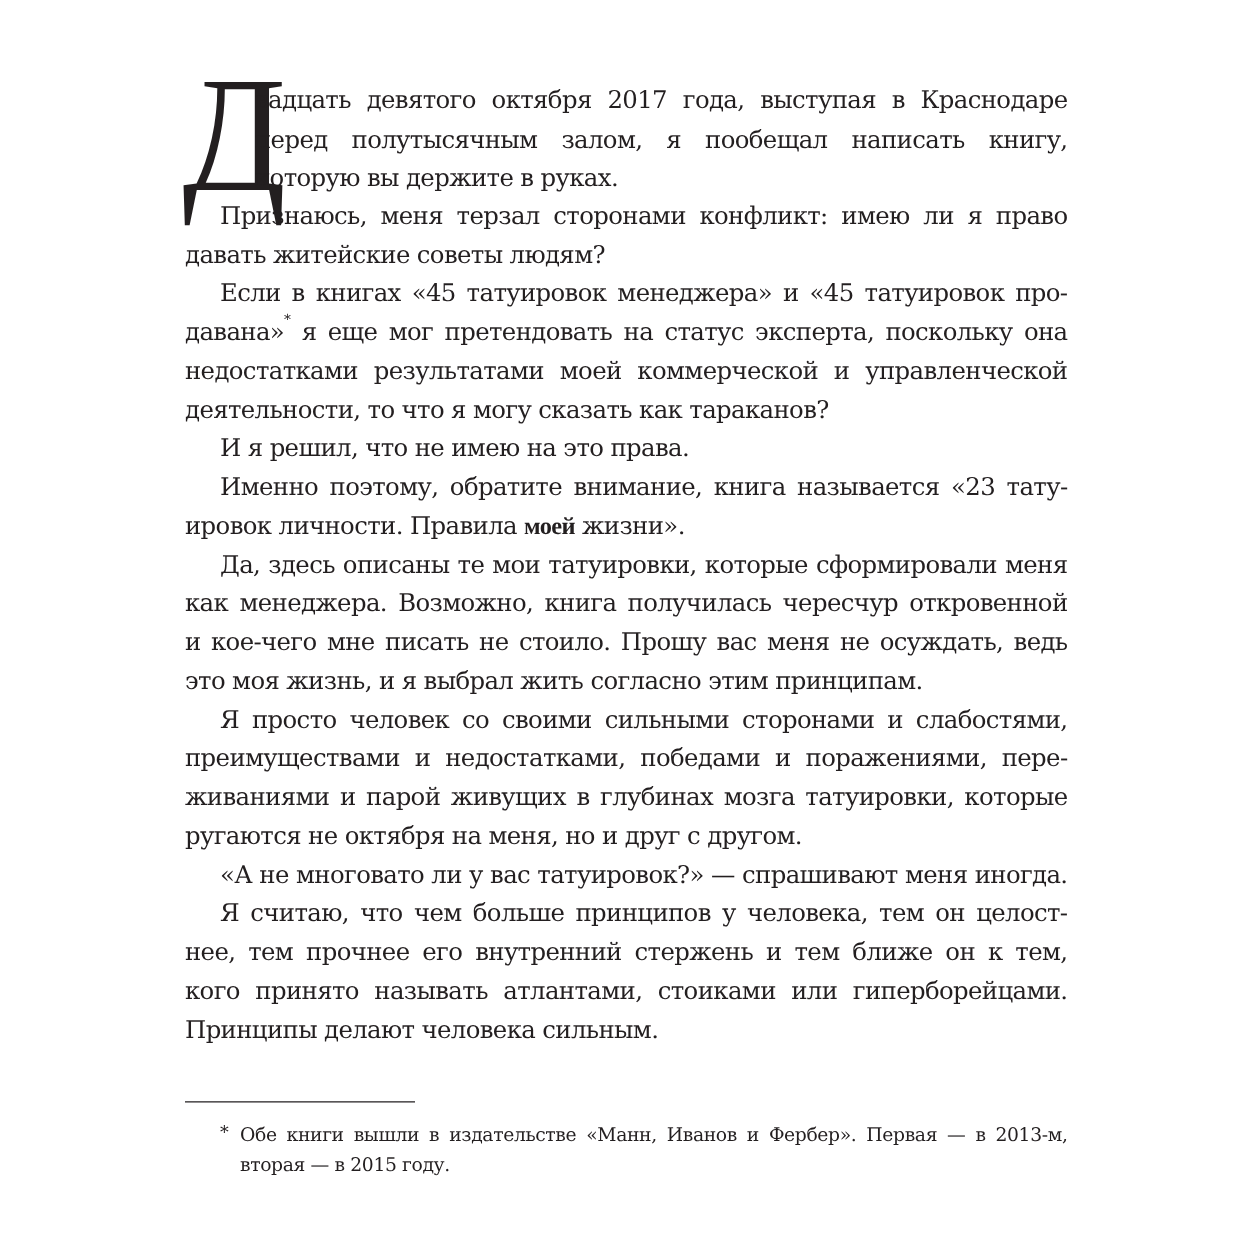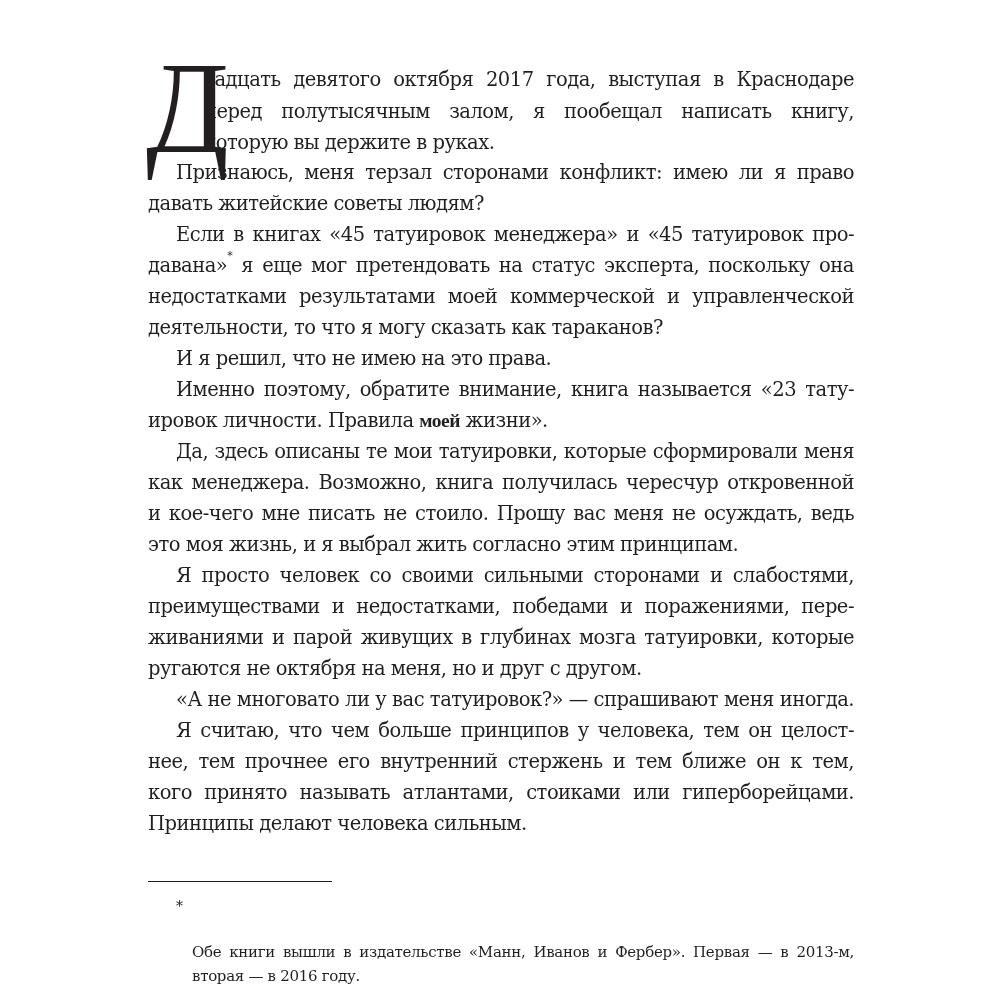--- a/index.html
+++ b/index.html
@@ -11,21 +11,21 @@
           letter-spacing: -0.5px; }
   .line.last { text-align-last: left; }
   .line.indent { padding-left: 28px; width: 678px; }
   .line.dc { left: 56px; width: 650px; }
   .dropcap { position: absolute; left: -2px; top: 48px; font-size: 132px; line-height: 120px;
              font-family: "Liberation Serif", "DejaVu Serif", serif; color: #231f20; transform: scaleX(0.92); transform-origin: left top; }
   .bold { font-weight: bold; font-family: Liberation Serif, serif; }
   sup { font-size: 11px; vertical-align: top; line-height: 0; position: relative; top: 6px; }
   .rule { position: absolute; left: 0; top: 881px; width: 184px; height: 0; border-top: 1.5px solid #231f20; }
   .fn { position: absolute; left: 28px; width: 678px; font-size: 15px; line-height: 22px; white-space: nowrap;
-        letter-spacing: -0.3px; margin-top: 44px; }
+        letter-spacing: -0.3px; }
   .fn-mark { position: absolute; left: 28px; font-size: 14px; top: 898px; }
 </style>
 </head>
 <body>
 
 <div class="page">
   <div class="dropcap">Д</div>
 
   <div class="line dc" style="top:64px">вадцать девятого октября 2017 года, выступая в Краснодаре</div>
   <div class="line dc" style="top:96px">перед полутысячным залом, я пообещал написать книгу,</div>
@@ -57,14 +57,14 @@
   <div class="line indent" style="top:684px">«А не многовато ли у вас татуировок?» — спрашивают меня иногда.</div>
 
   <div class="line indent" style="top:715px">Я считаю, что чем больше принципов у человека, тем он целост-</div>
   <div class="line" style="top:746px">нее, тем прочнее его внутренний стержень и тем ближе он к тем,</div>
   <div class="line" style="top:777px">кого принято называть атлантами, стоиками или гиперборейцами.</div>
   <div class="line last" style="top:808px">Принципы делают человека сильным.</div>
 
   <div class="rule"></div>
   <div class="fn-mark">*</div>
   <div class="fn" style="top:897px; left:44px; width:662px; text-align:justify; text-align-last:justify;">Обе книги вышли в издательстве «Манн, Иванов и Фербер». Первая — в 2013-м,</div>
-  <div class="fn" style="top:921px; left:44px;">вторая — в 2016 году.</div>
+  <div class="fn" style="top:921px; left:44px;">вторая — в 2015 году.</div>
 </div>
 
 </body></html>

